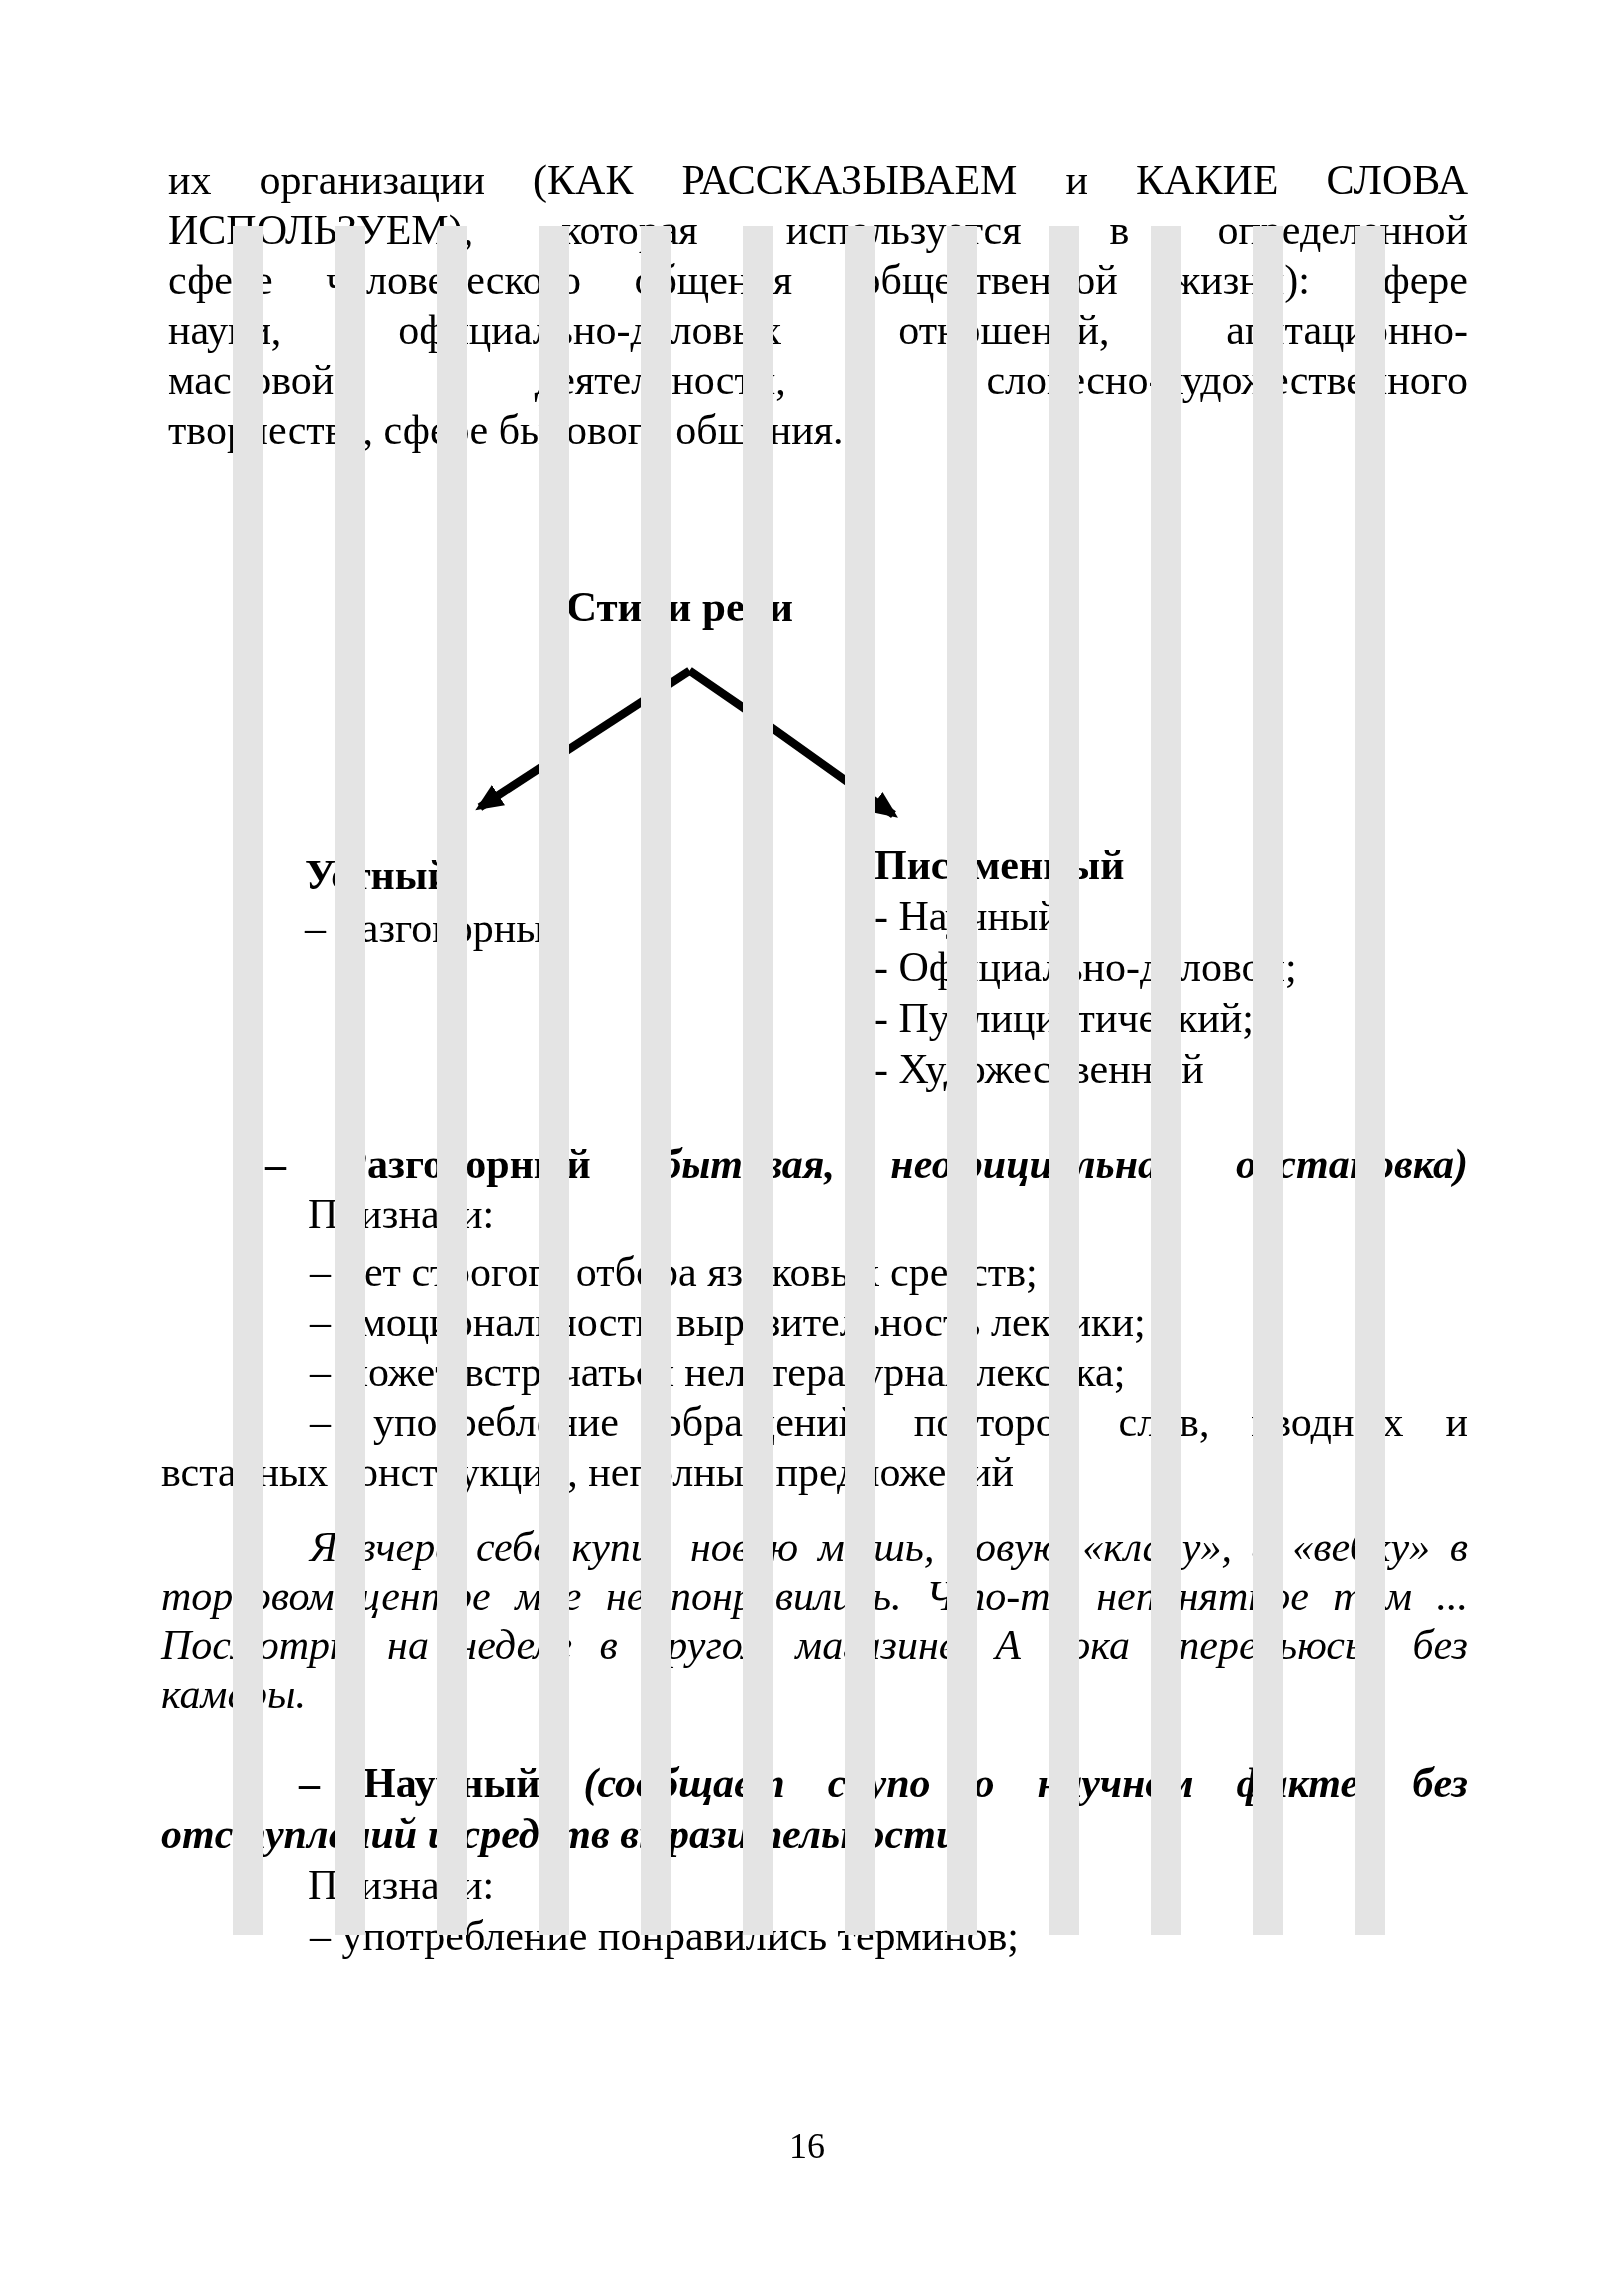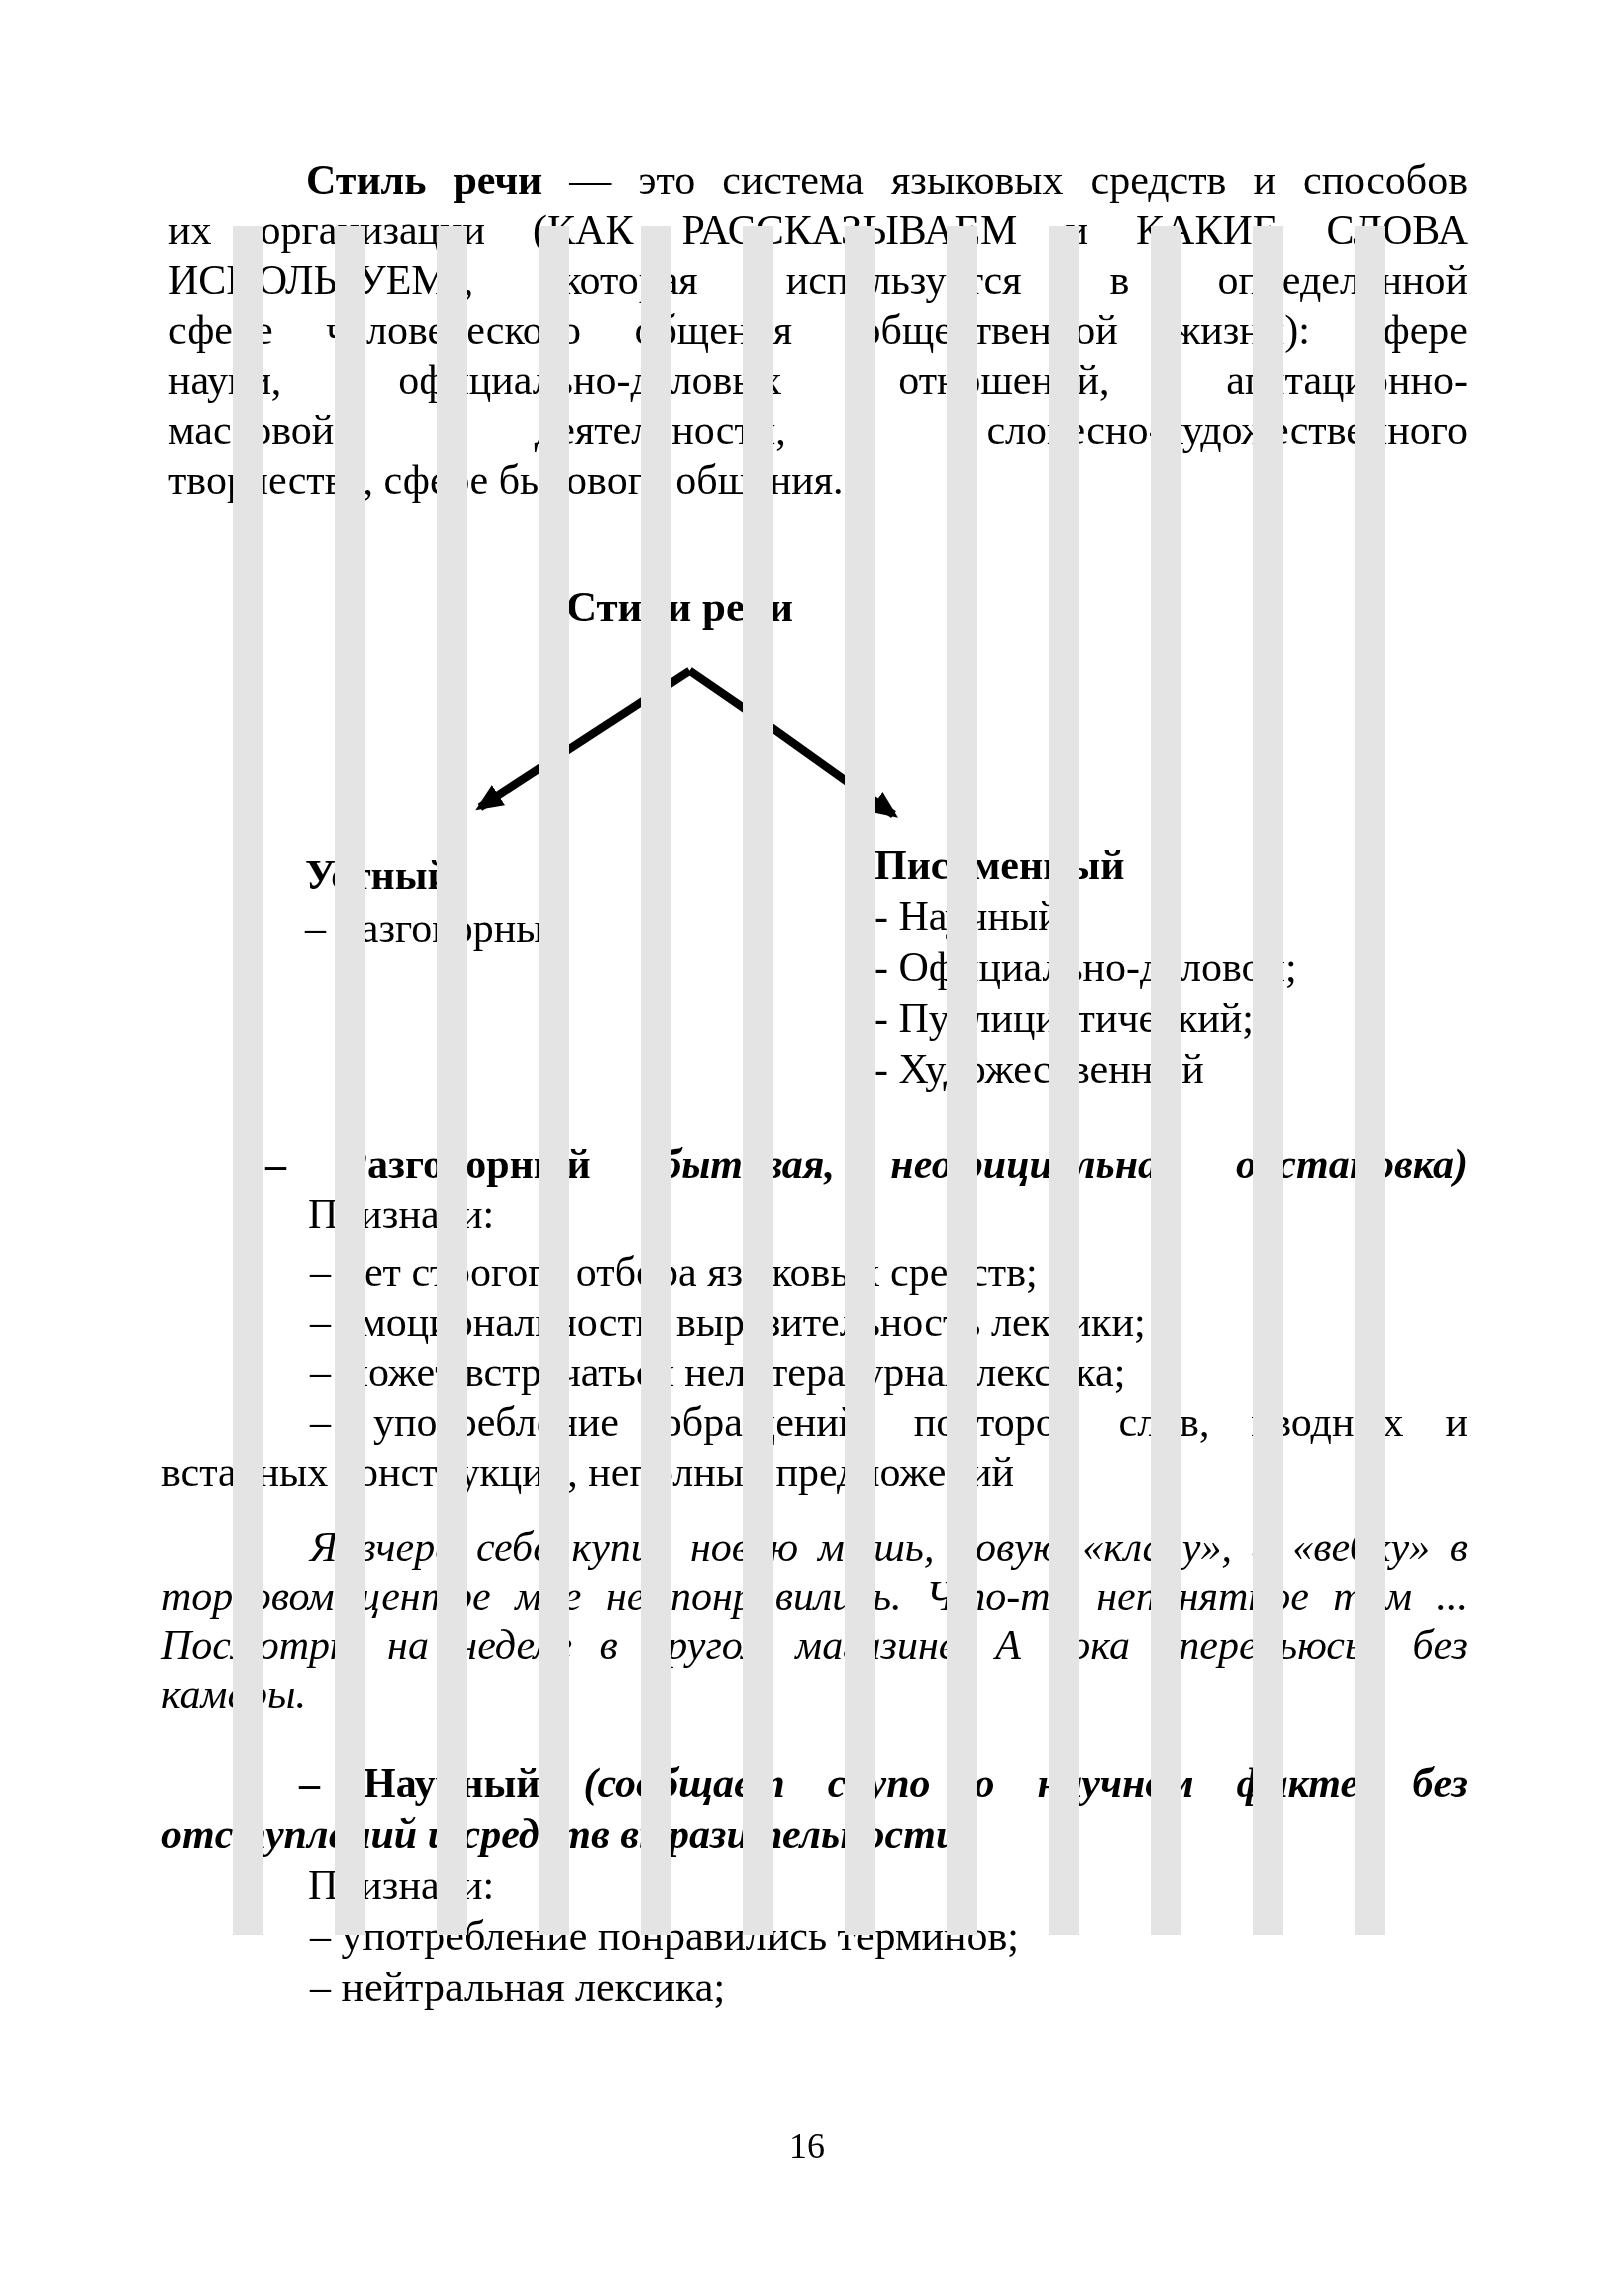--- a/index.html
+++ b/index.html
@@ -66,21 +66,20 @@
     pointer-events: none;
     z-index: 5;
   }
 </style>
 </head>
 <body style="background: rgb(255, 255, 255); color: rgb(0, 0, 0);">
 
 <div class="page">
 
   <div id="intro" class="block">
-    <div class="jline first"><span class="bold">Стиль речи</span><span> — это система языковых средств и способов</span></div>
     <div class="jline">их организации (КАК РАССКАЗЫВАЕМ и КАКИЕ СЛОВА</div>
     <div class="jline">ИСПОЛЬЗУЕМ), которая используется в определенной</div>
     <div class="jline">сфере человеческого общения (общественной жизни): сфере</div>
     <div class="jline">науки, официально-деловых отношений, агитационно-</div>
     <div class="jline">массовой деятельности, словесно-художественного</div>
     <div class="lline">творчества, сфере бытового общения.</div>
   </div>
 
   <div id="diagram-title" class="block">Стили речи</div>
 
@@ -122,21 +121,20 @@
     <div class="jline">торговом центре мне не понравились. Что-то непонятное там ...</div>
     <div class="jline">Посмотрю на неделе в другом магазине. А пока «перебьюсь» без</div>
     <div class="lline">камеры.</div>
   </div>
 
   <div id="scientific" class="block">
     <div class="head jline"><span class="bold">– Научный </span><span class="bolditalic">(сообщает скупо о научном факте, без</span></div>
     <div class="bolditalic lline">отступлений и средств выразительности)</div>
     <div class="indent-label">Признаки:</div>
     <div class="bullet">– употребление понравились терминов;</div>
-    <div class="bullet">– нейтральная лексика;</div>
   </div>
 
   <div id="page-num" class="block">16</div>
 
   <div id="stripes" style="--stripe: #e4e4e4;"></div>
 
 </div>
 
 
 </body></html>

